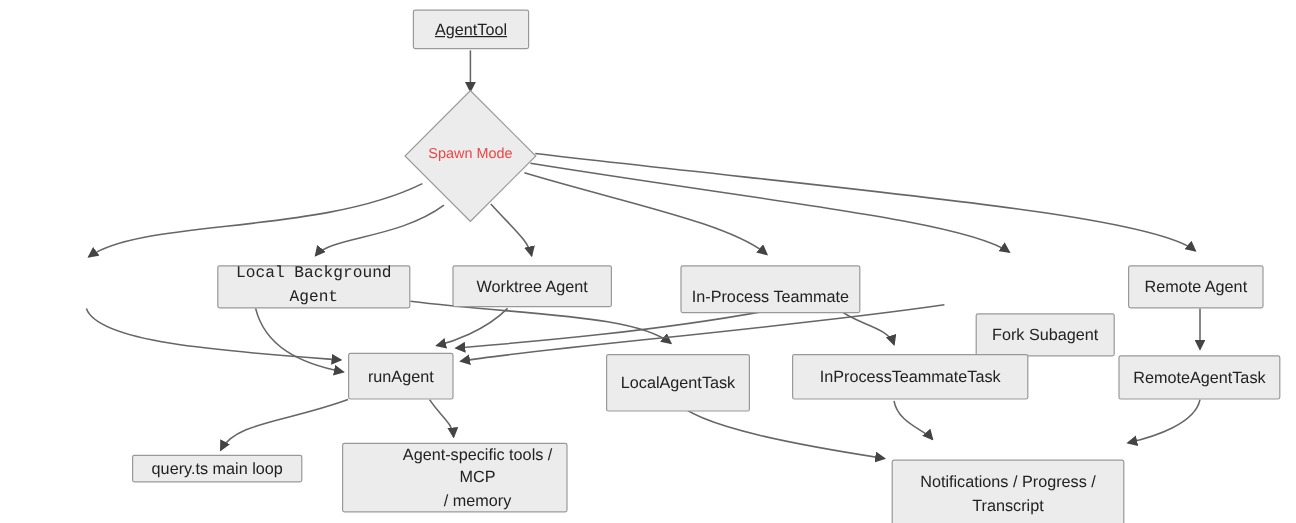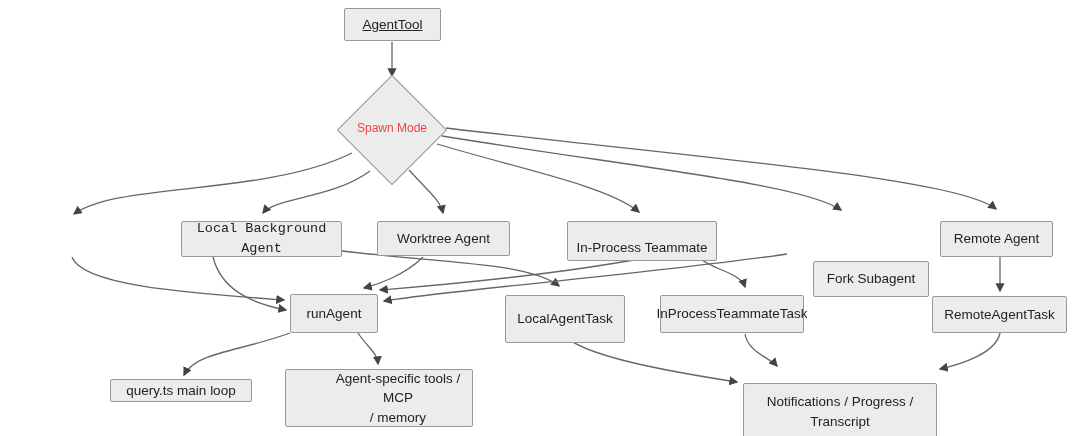--- a/index.html
+++ b/index.html
@@ -84,21 +84,21 @@
   <div class="node" style="left:940px;top:221px;width:113px;height:36px;">
     <span>Remote Agent</span>
   </div>
 
   <div class="node" style="left:290px;top:294px;width:88px;height:39px;">
     <span>runAgent</span>
   </div>
   <div class="node" style="left:505px;top:295px;width:120px;height:48px;">
     <span>LocalAgentTask</span>
   </div>
-  <div class="node" style="left:660px;top:295px;width:144px;height:38px;">
+  <div class="node" style="left:660px;top:295px;width:197px;height:38px;">
     <span>InProcessTeammateTask</span>
   </div>
   <div class="node" style="left:932px;top:296px;width:135px;height:37px;">
     <span>RemoteAgentTask</span>
   </div>
 
   <div class="node" style="left:110px;top:379px;width:142px;height:23px;">
     <span>query.ts main loop</span>
   </div>
   <div class="node" style="left:285px;top:369px;width:188px;height:58px;padding-left:44px;">

